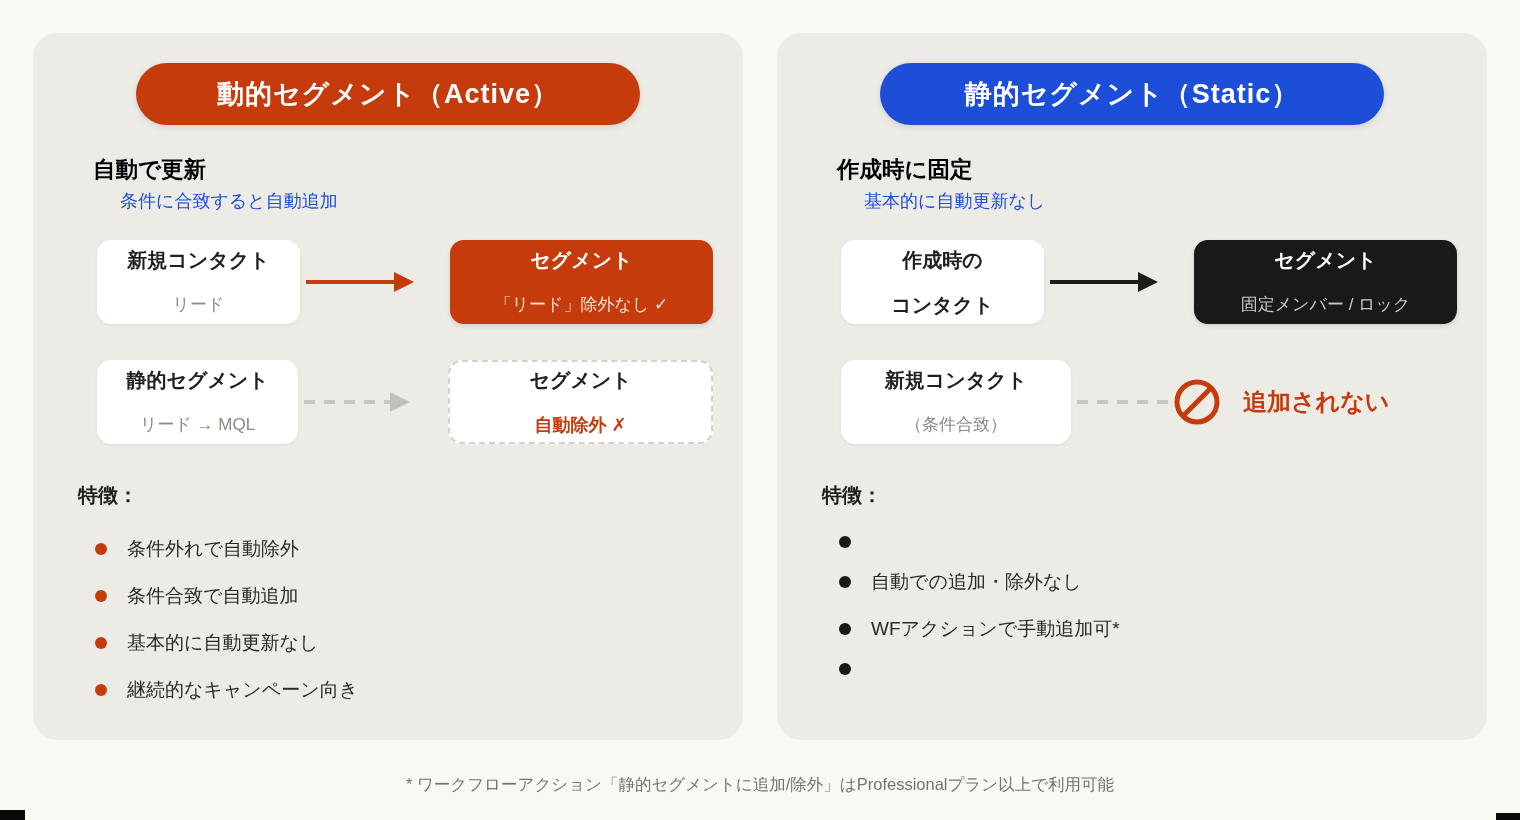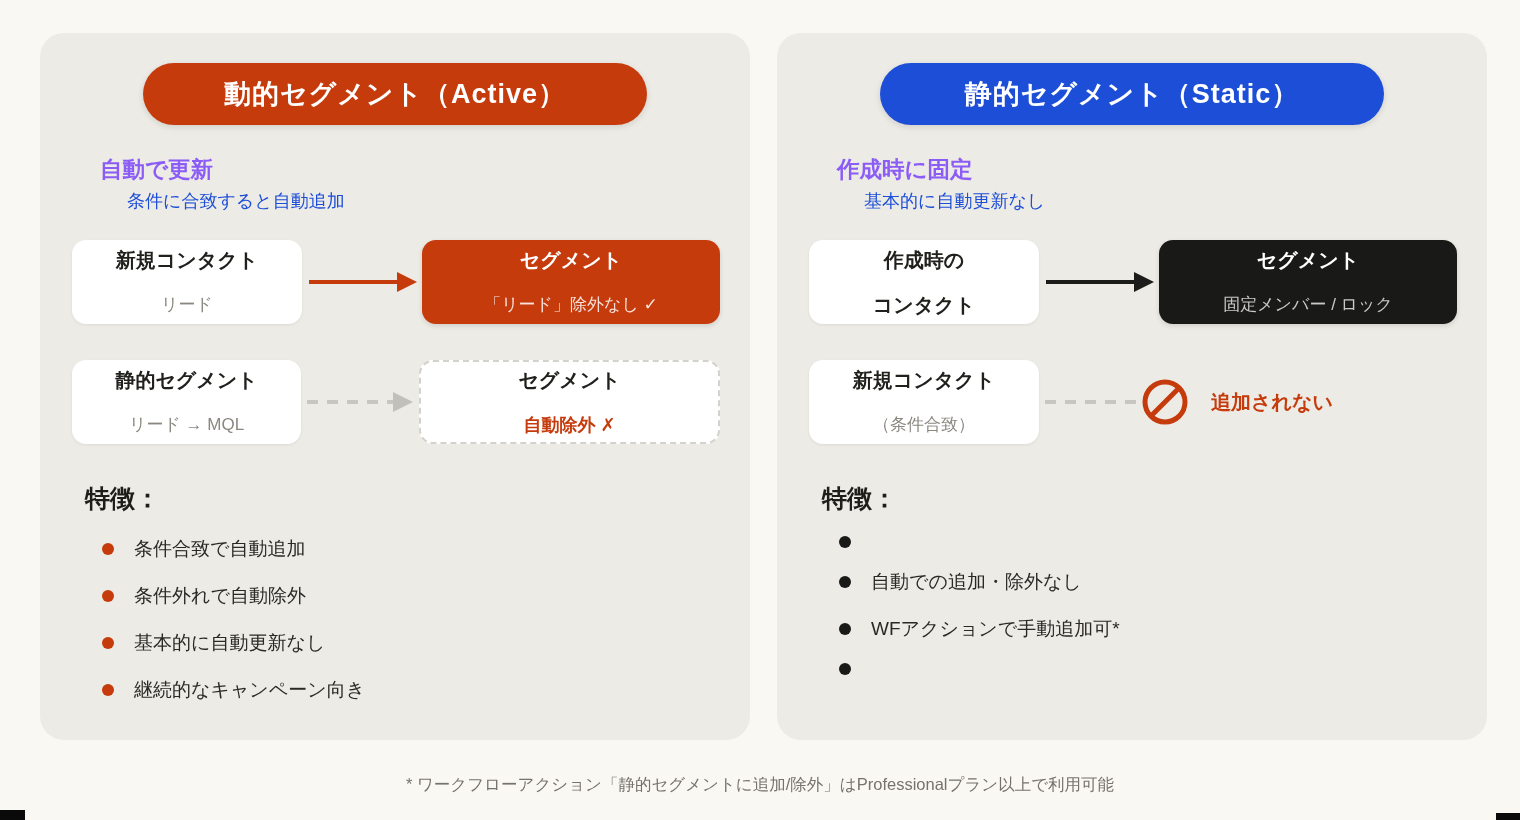--- a/index.html
+++ b/index.html
@@ -12,57 +12,58 @@
     color: #21201D;
   }
   .canvas { position: absolute; inset: 0; }
 
   .panel {
     position: absolute;
     top: 33px; width: 710px; height: 707px;
     background: #EDEBE6;
     border-radius: 24px;
   }
-  .panel.left  { left: 40px; }
+  .panel.left  { left: 33px; }
   .panel.right { left: 777px; }
 
   .pill {
     position: absolute;
     left: 50%; transform: translateX(-50%);
     top: 30px; width: 504px; height: 62px;
     border-radius: 31px;
     display: flex; align-items: center; justify-content: center;
     color: #FFFFFF; font-size: 27px; font-weight: 700;
     letter-spacing: 1px;
     box-shadow: 0 2px 6px rgba(0,0,0,0.12);
   }
   .pill.orange { background: #C53B0C; }
   .pill.black  { background: #1d4ed8; }
 
   .sec-title {
     position: absolute; left: 60px; top: 121px;
-    font-size: 22.5px; font-weight: 700; color: #8b5cf6;
+    font-size: 22.5px; font-weight: 700; color: #000000;
   }
   .sec-sub {
     position: absolute; left: 60px; top: 156px;
     font-size: 18px; color: #1d4ed8; margin-left: 27px;
   }
 
   .flow-row {
     position: absolute; left: 32px; width: 648px; height: 84px;
     display: flex; align-items: stretch;
   }
   .flow-row.r1 { top: 207px; }
   .flow-row.r2 { top: 327px; }
 
   .node {
     border-radius: 14px;
     display: flex; flex-direction: column;
     align-items: center; justify-content: center;
     gap: 21px;
+    margin-left: 32px;
   }
   .node.src { width: 230px; }
   .node.dst { width: 298px; }
   .node.white {
     background: #FFFFFF;
     box-shadow: 0 1px 3px rgba(0,0,0,0.07);
   }
   .node.orange { background: #C53B0C; box-shadow: 0 2px 5px rgba(0,0,0,0.12); }
   .node.black  { background: #191917; box-shadow: 0 2px 5px rgba(0,0,0,0.12); }
   .node.dashed {
@@ -76,27 +77,27 @@
   .node.black  .node-sub { color: #CBC9C6; }
   .node-sub.orange-bold { color: #C53B0C; font-weight: 700; font-size: 18px; }
 
   .arrow-zone { flex: 1; display: flex; align-items: center; justify-content: center; }
   .arrow-zone svg { display: block; }
 
   .blocked-zone {
     display: flex; align-items: center;
   }
   .blocked-label {
-    font-size: 20px; font-weight: 700; color: #C53B0C;
+    font-size: 24px; font-weight: 700; color: #C53B0C;
     margin-left: 22px;
   }
 
   .features-label {
     position: absolute; left: 45px; top: 449px;
-    font-size: 25px; font-weight: 700; color: #1E1D1A;
+    font-size: 20px; font-weight: 700; color: #1E1D1A;
   }
   .features {
     position: absolute; left: 62px; top: 503px;
     display: flex; flex-direction: column; gap: 21px;
   }
   .feature {
     display: flex; align-items: center; gap: 20px;
     font-size: 19px; color: #2A2926;
   }
   .bullet {
@@ -162,25 +163,25 @@
       <div class="node dst dashed">
         <div class="node-title">セグメント</div>
         <div class="node-sub orange-bold">自動除外 ✗</div>
       </div>
     </div>
 
     <div class="features-label">特徴：</div>
     <div class="features">
       <div class="feature">
         <span class="bullet orange"></span>
+        <span>条件外れで自動除外</span>
+      </div>
+      <div class="feature">
+        <span class="bullet orange"></span>
         <span>条件合致で自動追加</span>
-      </div>
-      <div class="feature">
-        <span class="bullet orange"></span>
-        <span>条件外れで自動除外</span>
       </div>
       <div class="feature">
         <span class="bullet orange"></span>
         <span>基本的に自動更新なし</span>
       </div>
       <div class="feature">
         <span class="bullet orange"></span>
         <span>継続的なキャンペーン向き</span>
       </div>
     </div>

